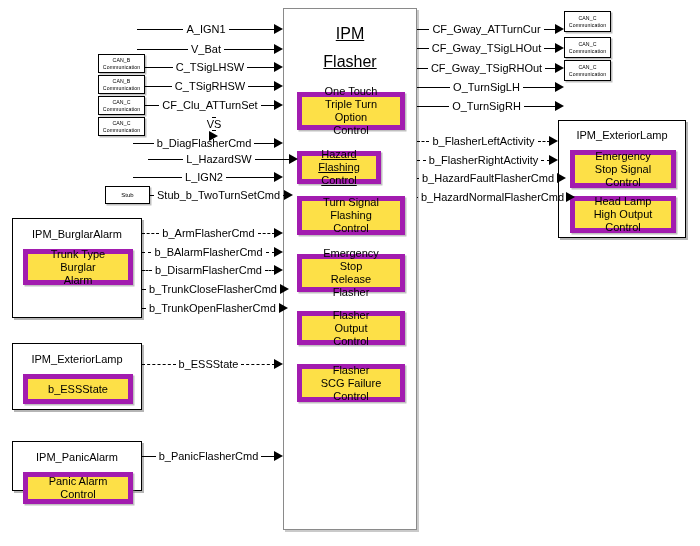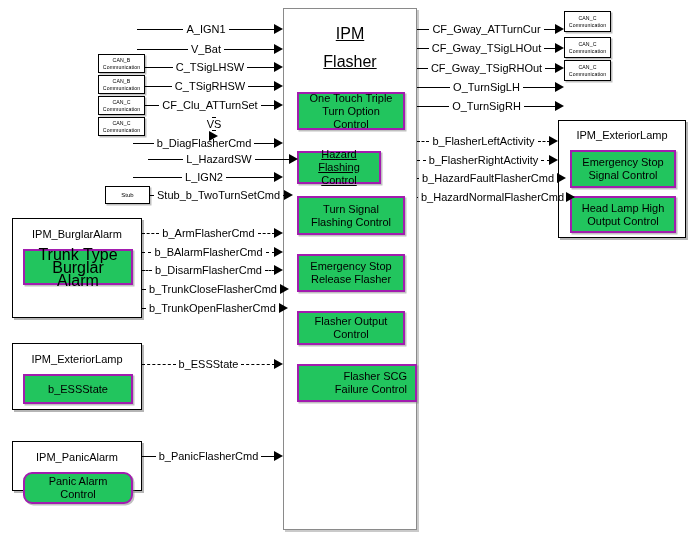--- a/index.html
+++ b/index.html
@@ -32,30 +32,30 @@
     left: 0;
     right: 0;
     text-align: center;
     font-size: 11px;
     line-height: 13px;
     color: #000;
   }
   .sub {
     position: absolute;
     box-sizing: border-box;
-    border: 2px solid #a21caf;
-    background: #22c55e;
+    border: 5px solid #a21caf;
+    background: #fde047;
     box-shadow: 1.5px 1.5px 0 rgba(130,130,130,0.5);
     display: flex;
     align-items: center;
     justify-content: center;
     text-align: center;
     font-size: 11px;
     line-height: 13px;
-    padding: 1px 8px;
+    padding: 1px 18px;
   }
 
   
   #ipm-flasher {
     border: 1px solid #8a8a8a;
     box-shadow: 2px 2px 0 rgba(150,150,150,0.5);
   }
   #ipm-flasher .blk-title {
     font-size: 16px;
     text-decoration: underline;
@@ -129,36 +129,36 @@
 
   <div class="blk" id="ipm-flasher" style="left:283px; top:8px; width:134px; height:522px;">
     <div class="blk-title" style="top:18px;">IPM</div>
     <div class="blk-title" style="top:46px;">Flasher</div>
 
     <div class="sub" style="left:13px; top:83px; width:108px; height:38px;">One Touch Triple Turn Option Control</div>
     <div class="sub" style="left:13px; top:142px; width:84px; height:33px;text-decoration:underline;">Hazard Flashing Control</div>
     <div class="sub" style="left:13px; top:187px; width:108px; height:39px;">Turn Signal Flashing Control</div>
     <div class="sub" style="left:13px; top:245px; width:108px; height:38px;">Emergency Stop Release Flasher</div>
     <div class="sub" style="left:13px; top:302px; width:108px; height:34px;">Flasher Output Control</div>
-    <div class="sub" style="left:13px; top:355px; width:120px; height:38px;text-align:right;">Flasher SCG Failure Control</div>
+    <div class="sub" style="left:13px; top:355px; width:108px; height:38px;">Flasher SCG Failure Control</div>
   </div>
 
   <div class="blk" style="left:12px; top:218px; width:130px; height:100px;">
     <div class="blk-title" style="top:9px;">IPM_BurglarAlarm</div>
-    <div class="sub" style="left:10px; top:30px; width:110px; height:36px; font-size:16px;">Trunk Type Burglar Alarm</div>
+    <div class="sub" style="left:10px; top:30px; width:110px; height:36px; font-size:11px;">Trunk Type Burglar Alarm</div>
   </div>
 
   <div class="blk" style="left:12px; top:343px; width:130px; height:67px;">
     <div class="blk-title" style="top:9px;">IPM_ExteriorLamp</div>
     <div class="sub" style="left:10px; top:30px; width:110px; height:30px;">b_ESSState</div>
   </div>
 
   <div class="blk" style="left:12px; top:441px; width:130px; height:50px;">
     <div class="blk-title" style="top:9px;">IPM_PanicAlarm</div>
-    <div class="sub" style="left:10px; top:30px; width:110px; height:32px;border-radius:9px;">Panic Alarm Control</div>
+    <div class="sub" style="left:10px; top:30px; width:110px; height:32px;">Panic Alarm Control</div>
   </div>
 
   <div class="blk" style="left:558px; top:120px; width:128px; height:118px;">
     <div class="blk-title" style="top:8px;">IPM_ExteriorLamp</div>
     <div class="sub" style="left:11px; top:29px; width:106px; height:38px;">Emergency Stop Signal Control</div>
     <div class="sub" style="left:11px; top:75px; width:106px; height:37px;">Head Lamp High Output Control</div>
   </div>
 
   <div class="tiny" style="left:98px; top:54px; width:47px; height:19px;">
     <span>CAN_B</span>

